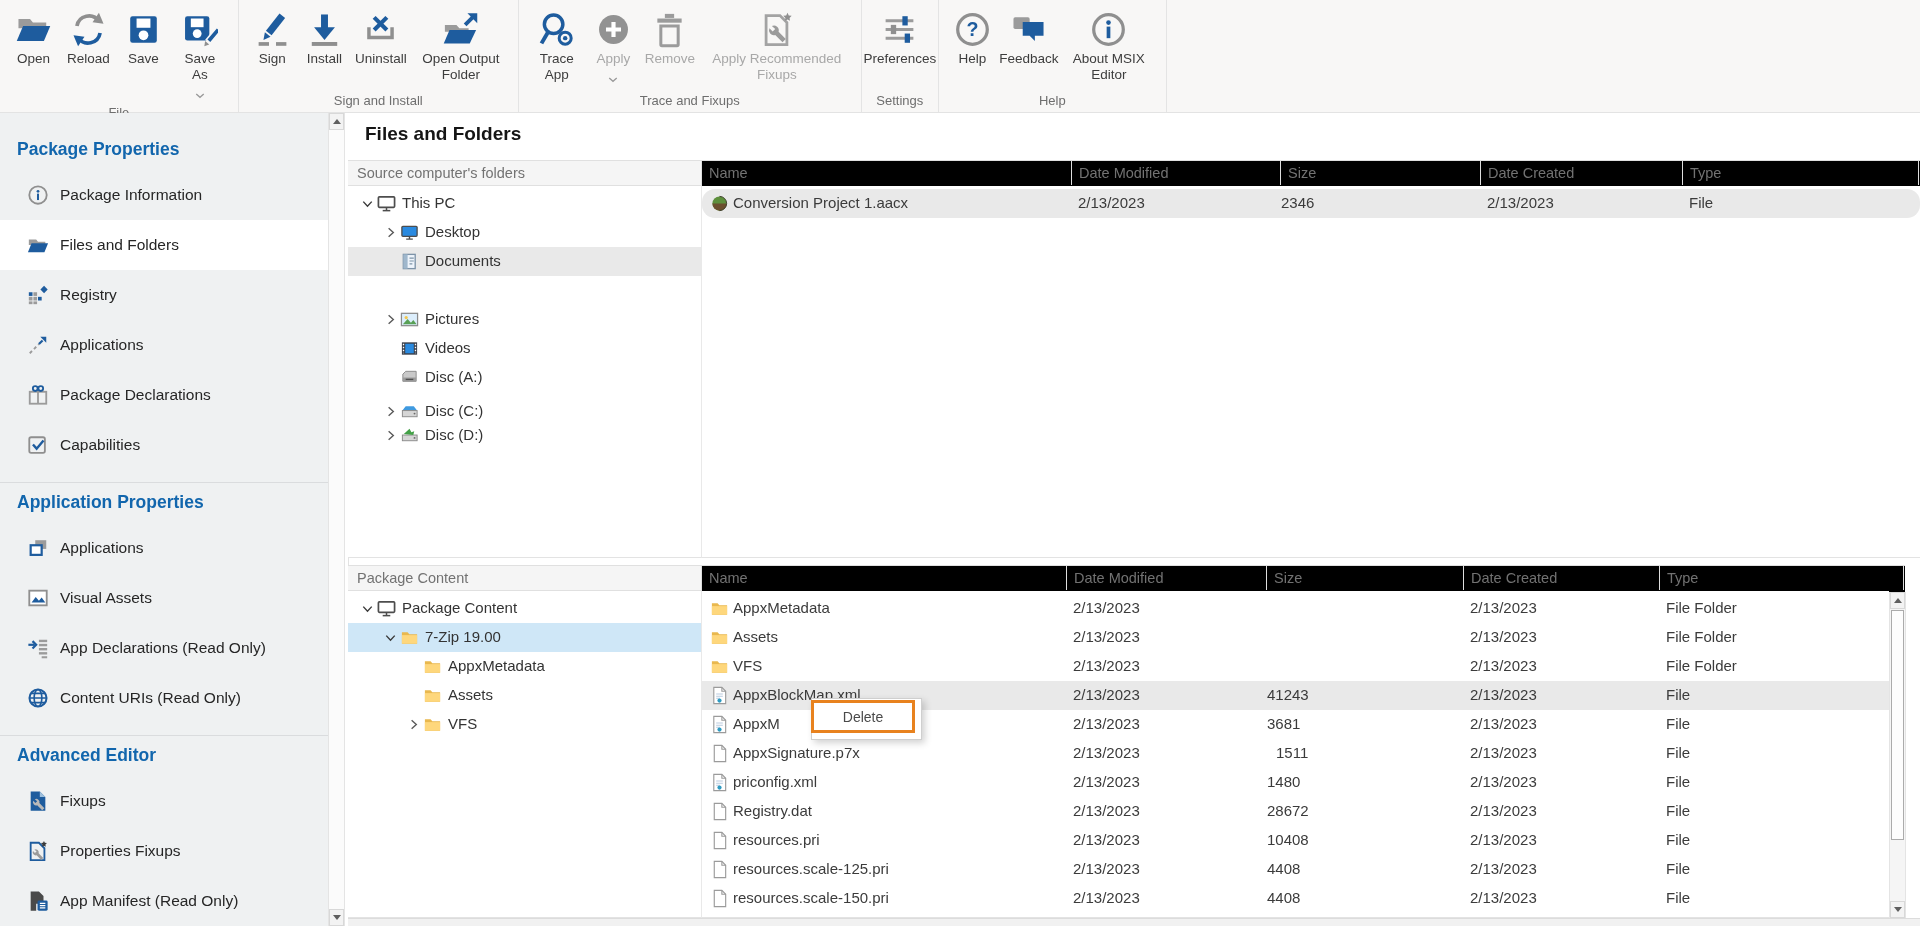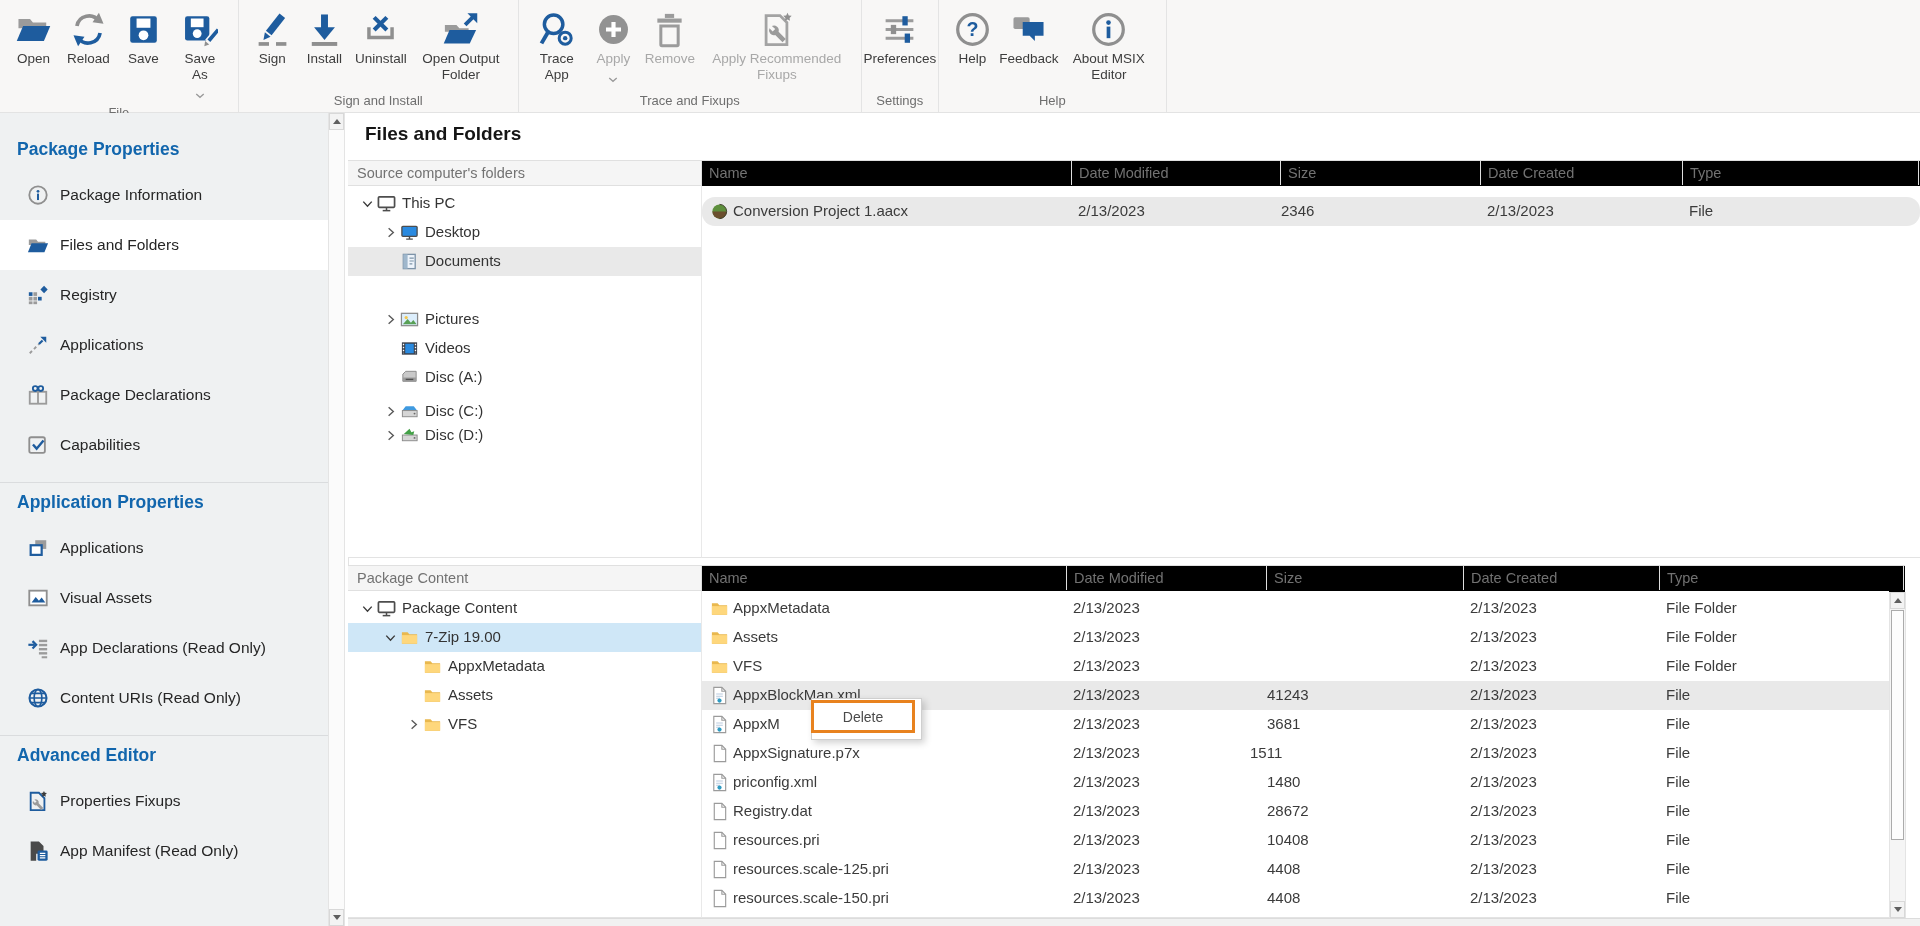--- a/index.html
+++ b/index.html
@@ -382,20 +382,30 @@
             <path d="M2.7 12h18.6M4 7h16M4 17h16" stroke="#1E5C9E" stroke-width="1.8"></path>
           </svg>
         </span>
         <span class="lbl">Content URIs (Read Only)</span>
       </div>
       <div class="sec-divider"></div>
       <div class="side-heading later">Advanced Editor</div>
       <div class="side-item">
         <span class="ic">
           <svg viewBox="0 0 24 24">
+            <path d="M4 1.5h10l6 6V22.5H4z" fill="#1E5C9E"></path>
+            <path d="M14 1.5l6 6h-6z" fill="#9fc0dd"></path>
+            <path d="M8.5 10a3.6 3.6 0 0 1 5 4.3l5.5 5.5-2.4 2.4-5.5-5.5a3.6 3.6 0 0 1-4.3-5l2.4 2.4 1.9-1.9z" fill="#b9b9b9"></path>
+          </svg>
+        </span>
+        <span class="lbl">Fixups</span>
+      </div>
+      <div class="side-item">
+        <span class="ic">
+          <svg viewBox="0 0 24 24">
             <path d="M4 3h9l6 6v13H4z" fill="none" stroke="#1E5C9E" stroke-width="2"></path>
             <path d="M18.5 1l1 2.1 2.3.3-1.7 1.6.4 2.3-2-1.1-2.1 1.1.4-2.3-1.6-1.6 2.3-.3z" fill="#3a3a3a"></path>
             <path d="M8 10.5a3.4 3.4 0 0 1 4.7 4l5 5-2.2 2.2-5-5a3.4 3.4 0 0 1-4-4.7l2.2 2.2 1.8-1.8z" fill="#9B9B9B"></path>
           </svg>
         </span>
         <span class="lbl">Properties Fixups</span>
       </div>
       <div class="side-item">
         <span class="ic">
           <svg viewBox="0 0 24 24">
@@ -508,21 +518,21 @@
             </svg></span>
           <span class="ticon" style="left:52px"><svg viewBox="0 0 20 20">
               <rect x="2.5" y="9.5" width="15.5" height="6" fill="#d6d6d6" stroke="#8a8a8a" stroke-width="1"></rect>
               <circle cx="15.3" cy="12.5" r="1" fill="#6a6a6a"></circle>
               <path d="M4 8.5L10 3l2 3.5 3-1-1 4z" fill="#43a047"></path>
             </svg></span>
           <span class="tlabel" style="left:77px">Disc (D:)</span>
         </div>
       </div>
     <div class="lbody" id="topList" style="left:356px;top:73px;width:1219px;height:372px;">
-        <div class="lrow sel-gray" style="top: 11px; border-radius: 13px;">
+        <div class="lrow sel-gray" style="top: 3px; border-radius: 13px;">
           <span class="ticon" style="left:8px"><svg viewBox="0 0 20 20">
               <circle cx="10" cy="10" r="7.5" fill="#5d8f3c"></circle>
               <path d="M2.5 10a7.5 7.5 0 0 0 15 0z" fill="#6b4f2e"></path>
               <path d="M10 2.5a7.5 7.5 0 0 1 0 15" fill="none" stroke="#3c3c28" stroke-width="1"></path>
             </svg></span>
           <span class="cell" style="left:31px;width:336px">Conversion Project 1.aacx</span>
           <span class="cell" style="left:376px;width:201px">2/13/2023</span>
           <span class="cell num" style="left:579px;width:190px">2346</span>
           <span class="cell" style="left:785px;width:194px">2/13/2023</span>
           <span class="cell" style="left:987px;width:230px">File</span>
@@ -644,21 +654,21 @@
           <span class="cell" style="left:768px;width:188px">2/13/2023</span>
           <span class="cell" style="left:964px;width:221px">File</span>
         </div>
         <div class="lrow" style="top: 148px;">
           <span class="ticon" style="left:8px"><svg viewBox="0 0 20 20">
               <path d="M4.5 1.5h8l4 4v13h-12z" fill="#fff" stroke="#9B9B9B" stroke-width="1.2"></path>
               <path d="M12.5 1.5v4h4" fill="none" stroke="#9B9B9B" stroke-width="1.2"></path>
             </svg></span>
           <span class="cell" style="left:31px;width:331px">AppxSignature.p7x</span>
           <span class="cell" style="left:371px;width:192px">2/13/2023</span>
-          <span class="cell num" style="left:548px;width:187px">1511</span>
+          <span class="cell num" style="left:574px;width:187px">1511</span>
           <span class="cell" style="left:768px;width:188px">2/13/2023</span>
           <span class="cell" style="left:964px;width:221px">File</span>
         </div>
         <div class="lrow" style="top: 177px;">
           <span class="ticon" style="left:8px"><svg viewBox="0 0 20 20">
               <path d="M4 1.5h8.5l4 4v13H4z" fill="#fff" stroke="#9B9B9B" stroke-width="1.2"></path>
               <path d="M12.5 1.5v4h4" fill="none" stroke="#9B9B9B" stroke-width="1.2"></path>
               <path d="M6.5 8.5h7M6.5 10.8h7M6.5 13h4" stroke="#b9cade" stroke-width="1.1"></path>
               <circle cx="10" cy="15.3" r="2.2" fill="#2e9bc2"></circle>
             </svg></span>

